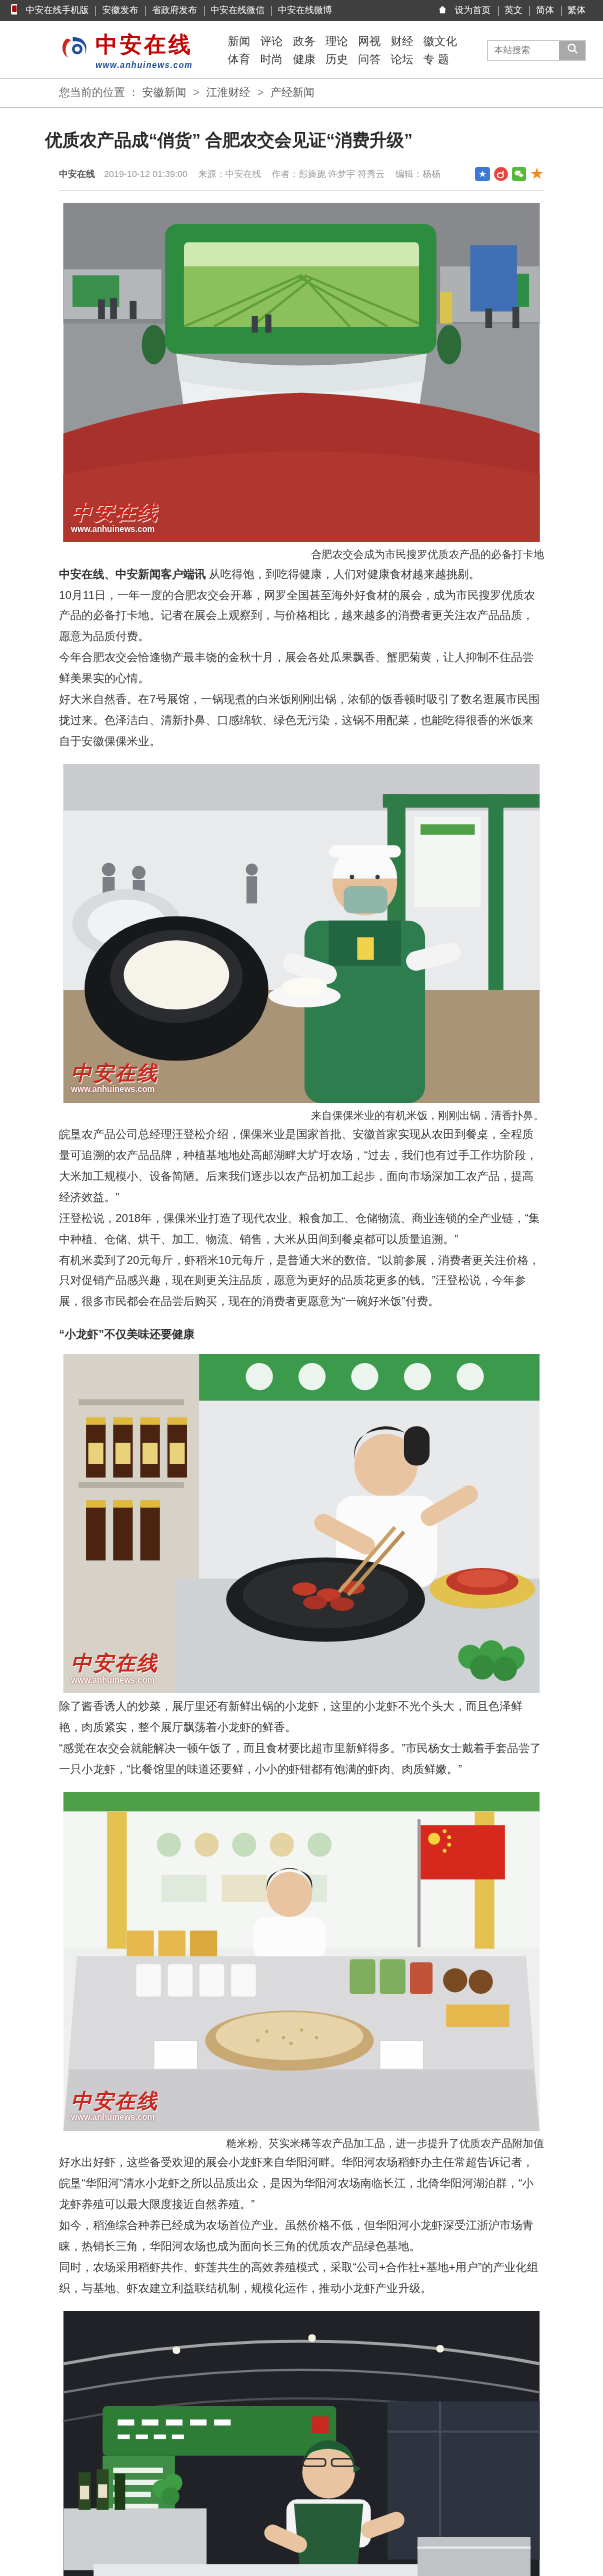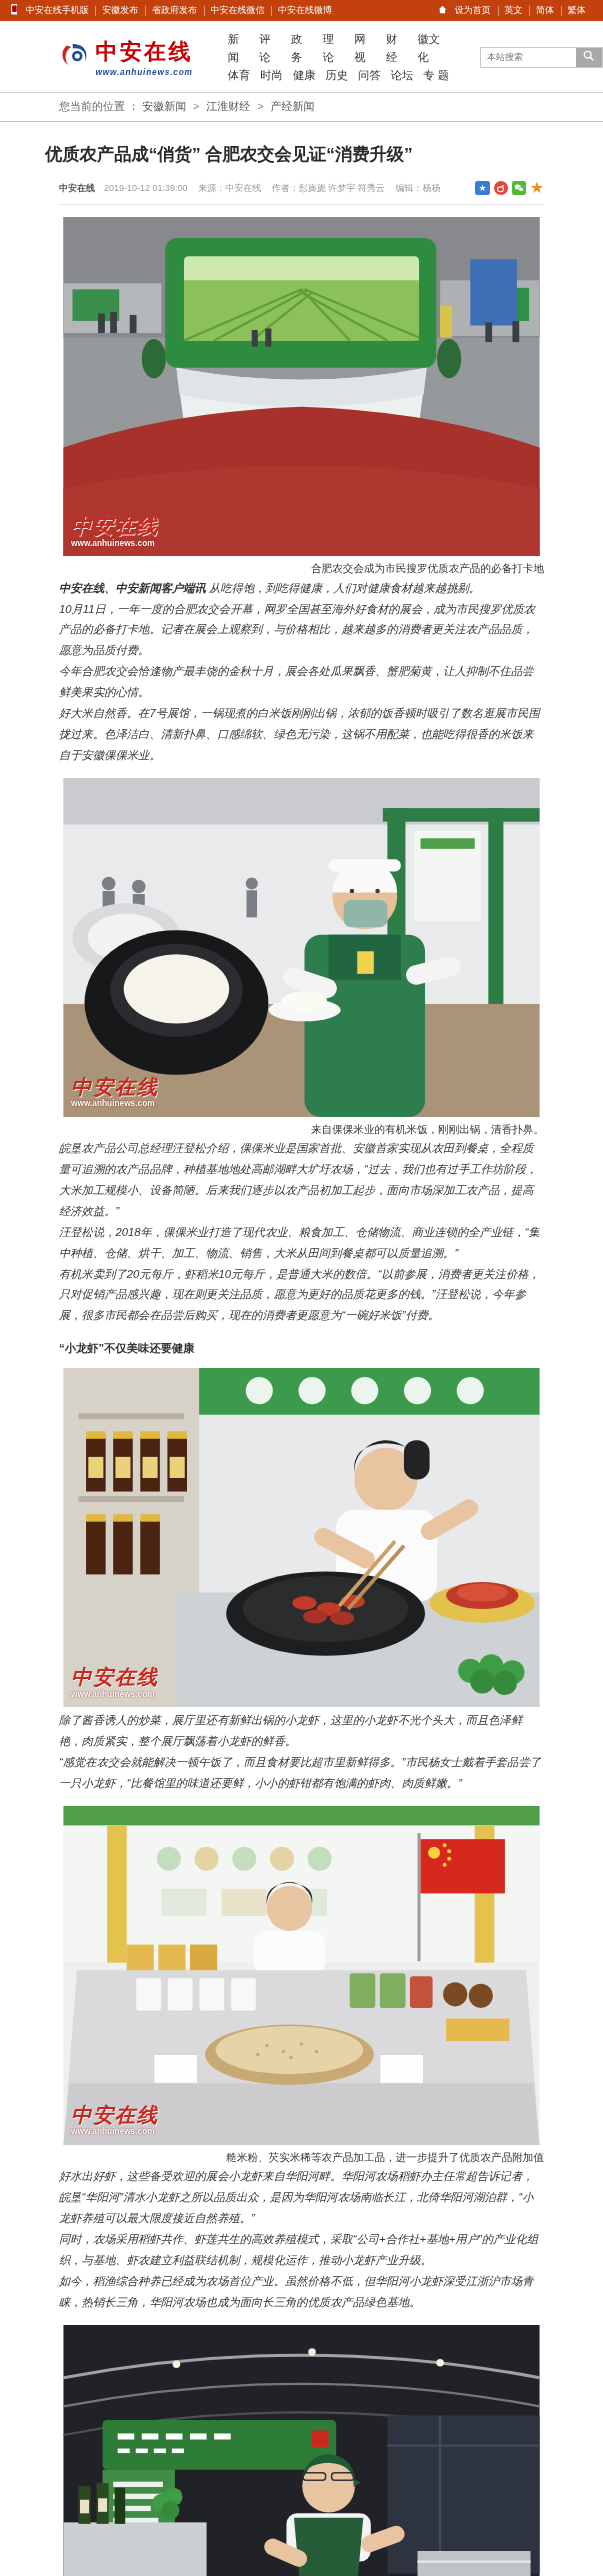--- a/index.html
+++ b/index.html
@@ -1,34 +1,34 @@
 <!DOCTYPE html>
 <html style="font-size:12px"><head>
 <meta charset="utf-8">
 <style>
   * { margin:0; padding:0; box-sizing:border-box; }
   body { width:603px; margin:0 auto; background:#fff; font-family:"Liberation Sans","DejaVu Sans",sans-serif; color:#333; }
   a { text-decoration:none; color:inherit; cursor:pointer; }
 
   
-  .topbar { background:#c2410c; color:#fff; font-size:9px; height:21px; display:flex; align-items:center; justify-content:space-between; padding:0 10.6px; }
+  .topbar { background:#404040; color:#fff; font-size:9px; height:21px; display:flex; align-items:center; justify-content:space-between; padding:0 10.6px; }
   .topbar .grp { display:flex; align-items:center; }
   .topbar a { color:#fff; padding:0 6.8px; position:relative; }
   .topbar a + a::before { content:""; position:absolute; left:0; top:1.5px; bottom:1.5px; border-left:0.8px solid rgba(255,255,255,.45); }
   .tb-ico { display:inline-block; margin-right:1.5px; }
 
   
   .header { display:flex; align-items:center; padding:9px 0 7.5px 59px; }
   .logo { display:flex; align-items:center; gap:4.5px; }
   .logo-cn { color:#c40000; font-weight:bold; font-size:22px; letter-spacing:2.3px; transform:skewX(-8deg); font-family:"Liberation Serif","DejaVu Serif",serif; }
   .logo-url { color:#1d4c9c; font-size:8.3px; font-style:italic; font-weight:bold; letter-spacing:0.8px; }
   .nav { margin-left:35px; font-size:11.3px; }
   .nav-row { display:flex; gap:10px; line-height:18px; }
   .nav a { color:#333; }
-  .search-box { margin-left:30px; display:flex; border:0.8px solid #c9c9c9; height:21px; width:123px; }
+  .search-box { margin-left:30px; display:flex; border:0.8px solid #c9c9c9; height:21px; width:99px; }
   .search-box input { border:0; outline:0; flex:1; padding:0 6px; font-size:9px; color:#333; min-width:0; }
   .search-box button { border:0; width:26px; background:#a9a9a9; display:flex; align-items:center; justify-content:center; cursor:pointer; }
 
   
   .crumb-bar { border-top:0.8px solid #cfcfcf; border-bottom:0.8px solid #c2c2c2; }
   .crumb { width:485px; margin:0 auto; font-size:11px; color:#666; padding:6.8px 0; }
   .crumb a { color:#555; }
   .crumb .sep { margin:0 3.8px; color:#888; }
 
   
@@ -38,21 +38,21 @@
   .meta-row .m { margin-right:10.6px; }
   .share { margin-left:auto; display:flex; gap:3.8px; align-items:center; }
   .s-ic { width:14.3px; height:14.3px; border-radius:2.3px; display:flex; align-items:center; justify-content:center; color:#fff; font-size:9px; cursor:pointer; }
   .s-qzone { background:#3a7ad9; }
   .s-weibo { background:#e6453c; border-radius:50%; }
   .s-wechat { background:#55b837; }
   .s-fav { color:#ef8c1f; font-size:16px; line-height:14.3px; }
 
   
   .article { width:485px; margin:0 auto; padding-bottom:19.6px; }
-  .article p { font-size:11.3px; line-height:1.85; margin:0 0; color:#333;font-style:italic; }
+  .article p { font-size:11.3px; line-height:1.85; margin:0 0; color:#333; }
   .article p.lead strong { font-weight:bold; }
   .article h3 { font-size:11.3px; font-weight:bold; color:#333; margin:15px 0 6px; }
   figure { position:relative; margin:12px 0 3px; }
   figure svg { display:block; width:485px; height:339px; }
   .caption { text-align:right; font-size:10.6px; color:#333; margin:6px 0 1.5px; }
   .wm { position:absolute; left:12px; bottom:9px; line-height:1; pointer-events:none; }
   .wm-cn { display:block; color:#c8281e; font-weight:bold; font-style:italic; font-size:20.4px; letter-spacing:1.5px; font-family:"Liberation Serif","DejaVu Serif",serif; text-shadow:0.8px 0.8px 0 rgba(255,255,255,.85); }
   .wm-url { display:block; color:#fff; font-size:8.3px; font-weight:bold; margin-top:2.3px; text-shadow:0 0 1.5px rgba(120,0,0,.9); }
 </style>
 </head>
@@ -401,22 +401,22 @@
       <rect x="420" y="330" width="58" height="38" fill="#fefefe" stroke="#cfcfcf"></rect>
     </svg>
     <div class="wm">
       <span class="wm-cn">中安在线</span>
       <span class="wm-url">www.anhuinews.com</span>
     </div>
   </figure>
   <div class="caption">糙米粉、芡实米稀等农产品加工品，进一步提升了优质农产品附加值</div>
 
   <p>好水出好虾，这些备受欢迎的展会小龙虾来自华阳河畔。华阳河农场稻虾办主任常超告诉记者，皖垦“华阳河”清水小龙虾之所以品质出众，是因为华阳河农场南临长江，北倚华阳河湖泊群，“小龙虾养殖可以最大限度接近自然养殖。”</p>
+  <p>如今，稻渔综合种养已经成为农场首位产业。虽然价格不低，但华阳河小龙虾深受江浙沪市场青睐，热销长三角，华阳河农场也成为面向长三角的优质农产品绿色基地。</p>
   <p>同时，农场采用稻虾共作、虾莲共生的高效养殖模式，采取“公司+合作社+基地+用户”的产业化组织，与基地、虾农建立利益联结机制，规模化运作，推动小龙虾产业升级。</p>
-  <p>如今，稻渔综合种养已经成为农场首位产业。虽然价格不低，但华阳河小龙虾深受江浙沪市场青睐，热销长三角，华阳河农场也成为面向长三角的优质农产品绿色基地。</p>
 
   <figure>
     <svg viewBox="0 0 632 450">
       <rect width="632" height="450" fill="#202227"></rect>
       <path d="M0,70 Q316,10 632,70" stroke="#d8d8d8" stroke-width="4" fill="none" opacity=".7"></path>
       <path d="M0,108 Q316,48 632,108" stroke="#74777e" stroke-width="3" fill="none"></path>
       <path d="M0,146 Q316,86 632,146" stroke="#4c4f56" stroke-width="3" fill="none"></path>
       <circle cx="150" cy="52" r="5" fill="#f2f2e2"></circle>
         <circle cx="330" cy="36" r="5" fill="#f2f2e2"></circle>
         <circle cx="500" cy="50" r="5" fill="#f2f2e2"></circle>

